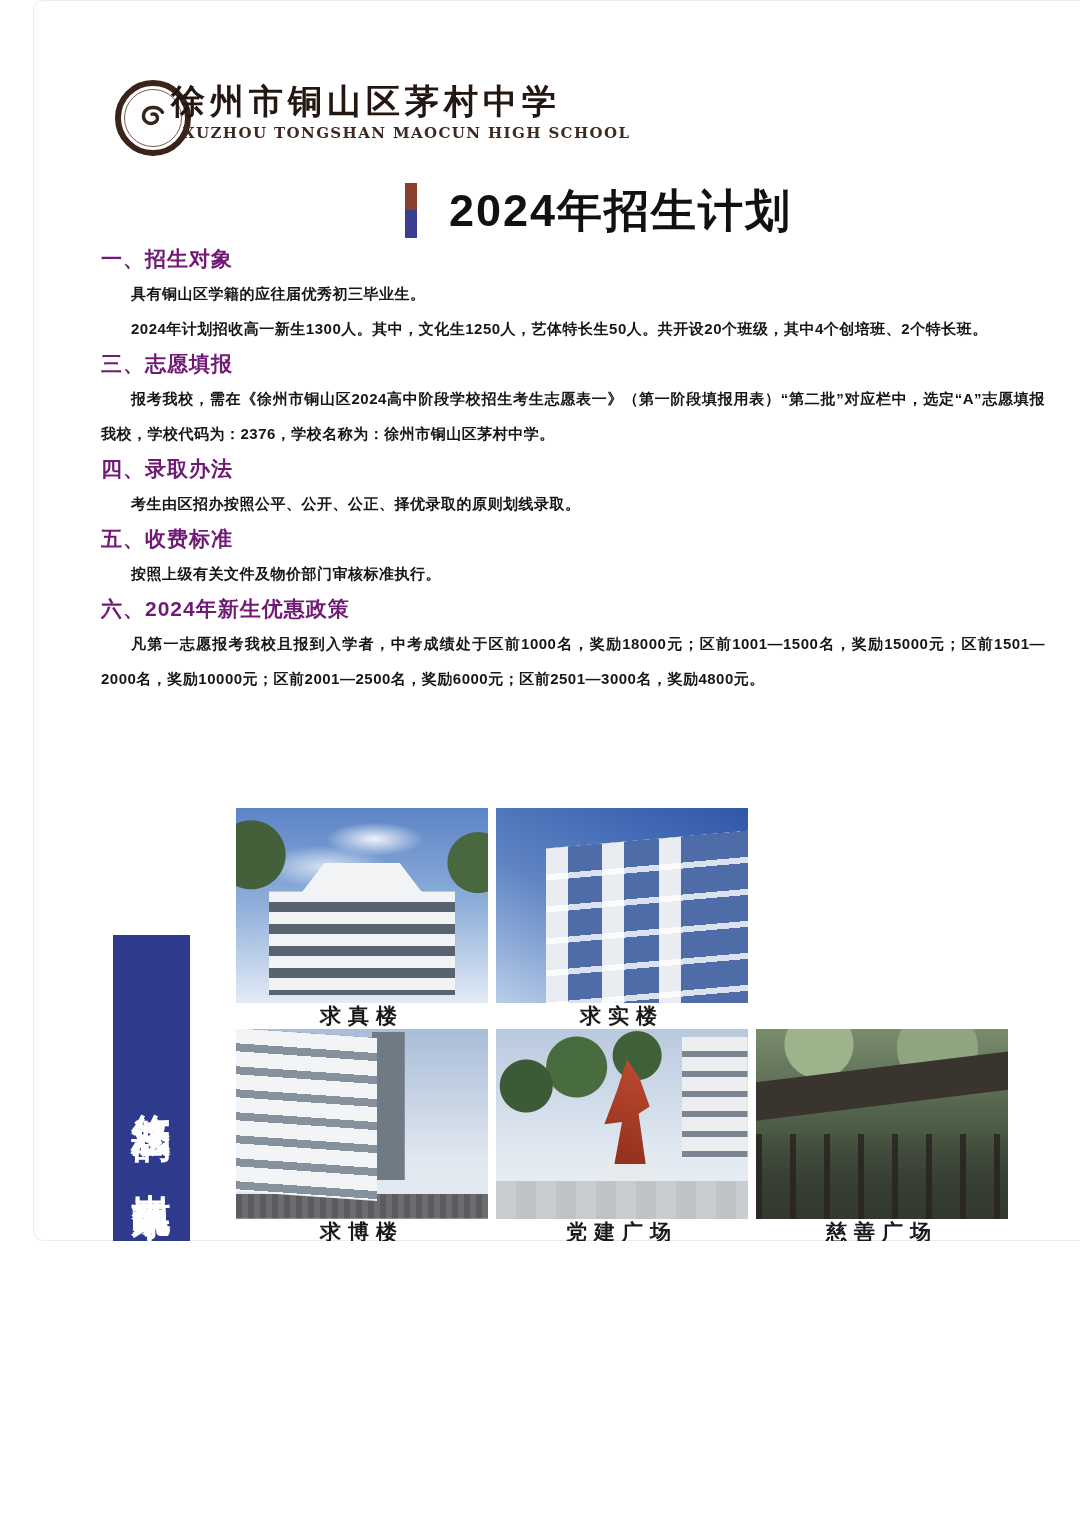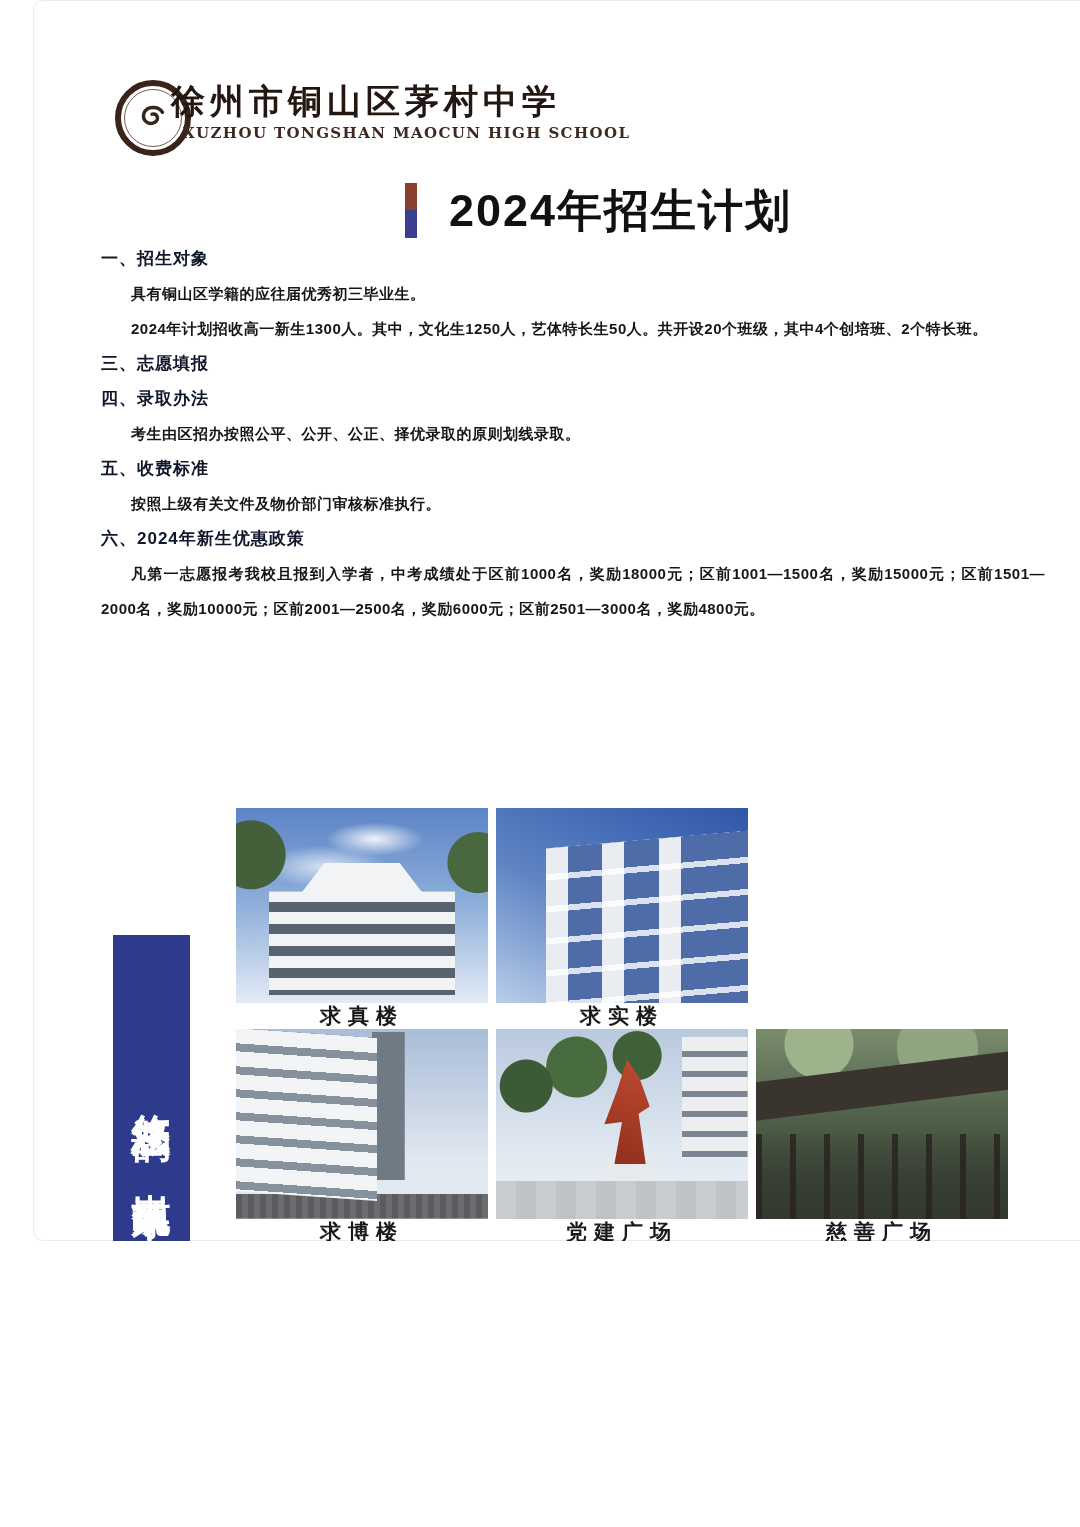--- a/index.html
+++ b/index.html
@@ -30,21 +30,21 @@
     width:12px;height:55px;flex:0 0 12px;
     background:linear-gradient(180deg,#8a402c 0 50%,#3a3e8e 50% 100%);
   }
   .doc-title{
     margin:0 0 0 32px;font-size:45px;font-weight:bold;letter-spacing:2px;
     line-height:55px;color:#111;white-space:nowrap;
   }
   
   .content{position:absolute;left:68px;top:241px;width:944px;}
   .sec-h{
-    margin:0;font-size:17px;font-weight:bold;color:#0f172a;line-height:35px;letter-spacing:1px;
+    margin:0;font-size:21px;font-weight:bold;color:#701a75;line-height:35px;letter-spacing:1px;
   }
   .sec-p{
     margin:0;font-size:15px;font-weight:bold;color:#161616;line-height:35px;
     text-indent:2em;text-align:justify;letter-spacing:0.5px;
   }
   
   .banner{
     position:absolute;left:80px;top:935px;width:77px;height:386px;background:#2e3a8c;
     display:flex;align-items:center;justify-content:center;
   }
@@ -177,20 +177,21 @@
   <div class="title-row">
     <div class="title-bar"></div>
     <h1 class="doc-title">2024年招生计划</h1>
   </div>
 
   <div class="content">
     <h2 class="sec-h">一、招生对象</h2>
     <p class="sec-p">具有铜山区学籍的应往届优秀初三毕业生。</p>
     <p class="sec-p">2024年计划招收高一新生1300人。其中，文化生1250人，艺体特长生50人。共开设20个班级，其中4个创培班、2个特长班。</p>
     <h2 class="sec-h">三、志愿填报</h2>
+    <p class="sec-p">报考我校，需在《徐州市铜山区2024高中阶段学校招生考生志愿表一》（第一阶段填报用表）“第二批”对应栏中，选定“A”志愿填报我校，学校代码为：2376，学校名称为：徐州市铜山区茅村中学。</p>
     <h2 class="sec-h">四、录取办法</h2>
     <p class="sec-p">考生由区招办按照公平、公开、公正、择优录取的原则划线录取。</p>
     <h2 class="sec-h">五、收费标准</h2>
     <p class="sec-p">按照上级有关文件及物价部门审核标准执行。</p>
     <h2 class="sec-h">六、2024年新生优惠政策</h2>
     <p class="sec-p">凡第一志愿报考我校且报到入学者，中考成绩处于区前1000名，奖励18000元；区前1001—1500名，奖励15000元；区前1501—2000名，奖励10000元；区前2001—2500名，奖励6000元；区前2501—3000名，奖励4800元。</p>
   </div>
 
   <div class="banner">
     <span>悠悠汉韵 巍巍茅中</span>

